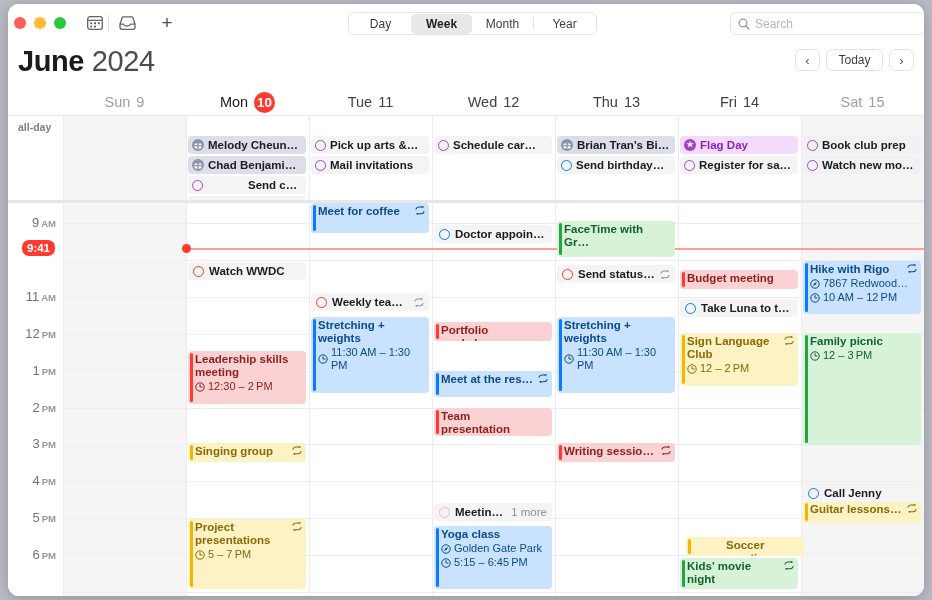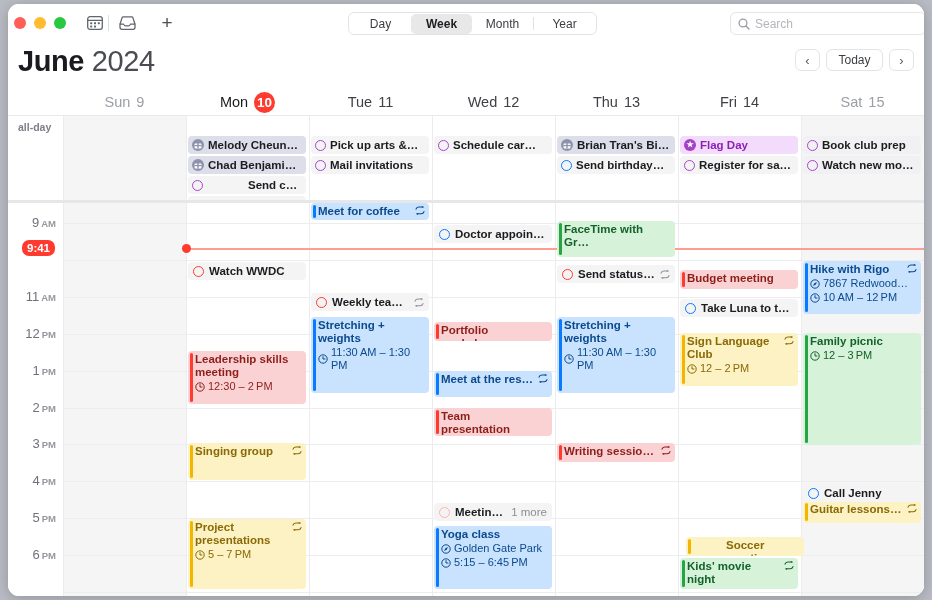--- a/index.html
+++ b/index.html
@@ -402,21 +402,21 @@
       <div class="gvline" style="left: 55px;"></div>
       <div class="gvline" style="left: 178px;"></div>
       <div class="gvline" style="left: 301px;"></div>
       <div class="gvline" style="left: 424px;"></div>
       <div class="gvline" style="left: 547px;"></div>
       <div class="gvline" style="left: 670px;"></div>
       <div class="gvline" style="left: 793px;"></div>
       <div id="now-line" style="top: 45.215px; left: 178px; right: 0px;"></div>
       <div id="now-dot" style="top: 41.215px; left: 174px;"></div>
       <div id="now-badge" style="top: 37.215px;">9:41</div>
-      <div class="evt" style="left: 303px; width: 118px; top: 0px; height: 17px; background: rgb(201, 226, 253); color: rgb(11, 74, 143);">
+      <div class="evt" style="left: 303px; width: 118px; top: 0px; height: 30px; background: rgb(201, 226, 253); color: rgb(11, 74, 143);">
         <div class="bar" style="background: rgb(10, 122, 255);"></div>
         <div class="title">Meet for coffee</div>
         <span class="rep">
           <svg width="10" height="9" viewBox="0 0 10 9" fill="none">
             <path d="M1 3.2a3 3 0 0 1 3-2.2h4.2" stroke="#0b4a8f" stroke-width="1.1" stroke-linecap="round"></path>
             <path d="M6.9 0 8.6 1.05 6.9 2.1z" fill="#0b4a8f"></path>
             <path d="M9 5.6a3 3 0 0 1-3 2.2H1.8" stroke="#0b4a8f" stroke-width="1.1" stroke-linecap="round"></path>
             <path d="M3.1 9 1.4 7.95 3.1 6.9z" fill="#0b4a8f"></path>
           </svg>
         </span>
@@ -545,21 +545,21 @@
             <path d="M6.9 0 8.6 1.05 6.9 2.1z" fill="#0b4a8f"></path>
             <path d="M9 5.6a3 3 0 0 1-3 2.2H1.8" stroke="#0b4a8f" stroke-width="1.1" stroke-linecap="round"></path>
             <path d="M3.1 9 1.4 7.95 3.1 6.9z" fill="#0b4a8f"></path>
           </svg>
         </span>
       </div>
       <div class="evt" style="left: 426px; width: 118px; top: 205px; height: 28px; background: rgb(251, 210, 211); color: rgb(140, 31, 27);">
         <div class="bar" style="background: rgb(255, 59, 48);"></div>
         <div class="title">Team presentation</div>
       </div>
-      <div class="evt" style="left: 180px; width: 118px; top: 240px; height: 37px; background: rgb(253, 242, 196); color: rgb(138, 106, 7);">
+      <div class="evt" style="left: 180px; width: 118px; top: 240px; height: 19px; background: rgb(253, 242, 196); color: rgb(138, 106, 7);">
         <div class="bar" style="background: rgb(242, 182, 0);"></div>
         <div class="title">Singing group</div>
         <span class="rep">
           <svg width="10" height="9" viewBox="0 0 10 9" fill="none">
             <path d="M1 3.2a3 3 0 0 1 3-2.2h4.2" stroke="#8a6a07" stroke-width="1.1" stroke-linecap="round"></path>
             <path d="M6.9 0 8.6 1.05 6.9 2.1z" fill="#8a6a07"></path>
             <path d="M9 5.6a3 3 0 0 1-3 2.2H1.8" stroke="#8a6a07" stroke-width="1.1" stroke-linecap="round"></path>
             <path d="M3.1 9 1.4 7.95 3.1 6.9z" fill="#8a6a07"></path>
           </svg>
         </span>

